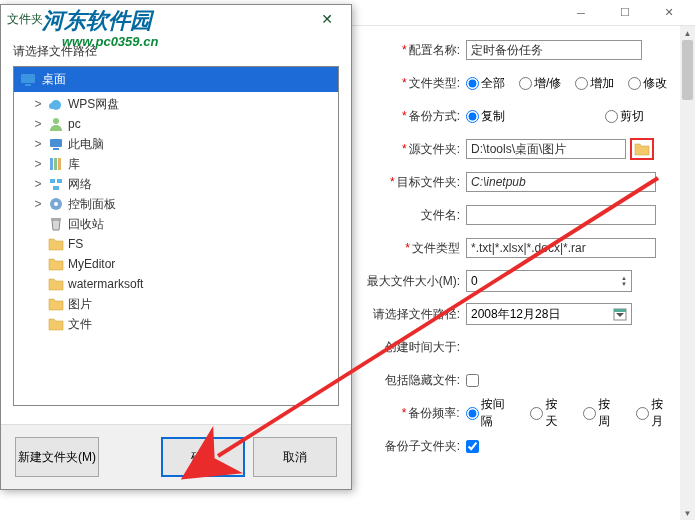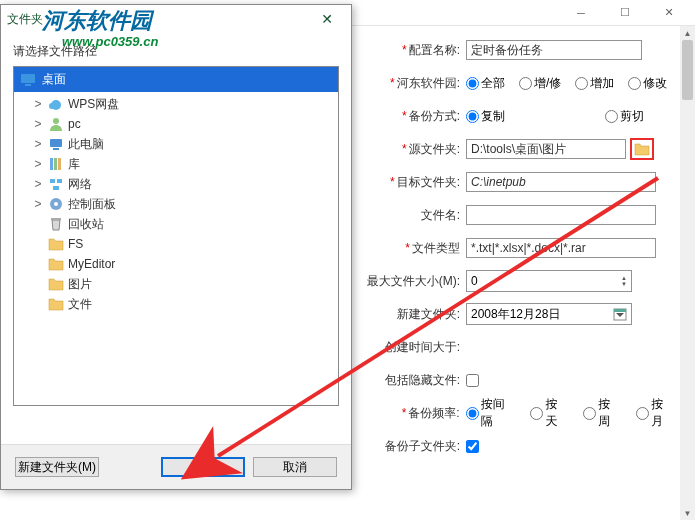--- a/index.html
+++ b/index.html
@@ -40,21 +40,21 @@
 .dialog-titlebar .dtitle { flex: 1; }
 .dialog-close { width: 36px; height: 24px; display: flex; align-items: center; justify-content: center; font-size: 14px; }
 .dialog-label { padding: 10px 28px 6px 12px; font-size: 12px; color: #333; }
 .tree-wrap { margin: 0 12px; border: 1px solid #888; height: 340px; overflow: hidden; background: #fff; }
 .tree-header { background: #1d6bd6; color: #fff; padding: 4px 6px; display: flex; align-items: center; gap: 6px; font-size: 12px; }
 .tree-list { padding: 2px 0; }
 .tree-item { display: flex; align-items: center; padding: 2px 4px 2px 18px; gap: 4px; font-size: 12px; color: #333; height: 20px; }
 .tree-expand { width: 12px; color: #666; text-align: center; }
 .tree-icon { width: 16px; height: 16px; flex-shrink: 0; }
 .dialog-buttons { display: flex; justify-content: flex-end; gap: 8px; padding: 12px 14px; background: #f0f0f0; border-top: 1px solid #ddd; position: absolute; bottom: 0; left: 0; right: 0; }
-.dlg-btn { min-width: 84px; height: 20px; border: 1px solid #a6a6a6; background: #e6e6e6; font-size: 12px; display: flex; align-items: center; justify-content: center; }
+.dlg-btn { min-width: 84px; height: 40px; border: 1px solid #a6a6a6; background: #e6e6e6; font-size: 12px; display: flex; align-items: center; justify-content: center; }
 .dlg-btn.primary { border: 2px solid #0a6bd6; }
 .dlg-btn.newf { margin-right: auto; }
 
 
 .vscroll { position: absolute; top: 26px; right: 0; width: 15px; bottom: 0; background: #f0f0f0; }
 .vscroll .thumb { position: absolute; top: 14px; left: 2px; right: 2px; height: 60px; background: #c6c6c6; border-radius: 2px; }
 .vscroll .arr { position: absolute; left: 0; right: 0; height: 14px; display: flex; align-items: center; justify-content: center; font-size: 8px; color: #666; }
 .vscroll .arr.up { top: 0; }
 .vscroll .arr.down { bottom: 0; }
 
@@ -85,21 +85,21 @@
 <div class="watermark-url">www.pc0359.cn</div>
 
 <div class="form-panel">
 
   <div class="form-row">
     <div class="form-label"><span class="req">*</span><span>配置名称:</span></div>
     <input class="text-input" style="width: 176px;" value="定时备份任务">
   </div>
 
   <div class="form-row">
-    <div class="form-label"><span class="req">*</span><span>河东软件园:</span></div>
+    <div class="form-label"><span class="req">*</span><span>文件类型:</span></div>
     <div class="radio-group">
       <label class="radio-item">
           <input type="radio" checked="" style="">
           <span>全部</span>
         </label>
       <label class="radio-item">
           <input type="radio" style="">
           <span>增/修</span>
         </label>
       <label class="radio-item">
@@ -155,21 +155,21 @@
     <div class="num-input">
       <span>0</span>
       <div class="spinner">
           <span class="arr">▲</span>
           <span class="arr">▼</span>
         </div>
     </div>
   </div>
 
   <div class="form-row">
-    <div class="form-label"><span>新建文件夹:</span></div>
+    <div class="form-label"><span>请选择文件路径:</span></div>
     <div class="date-input">
       <span>2008年12月28日</span>
       <svg class="date-dropdown" viewBox="0 0 14 14">
           <rect x="1" y="2" width="12" height="11" fill="#fff" stroke="#888"></rect>
           <rect x="1" y="2" width="12" height="3" fill="#5a9"></rect>
           <path d="M3 10l4-4 4 4z" fill="#555" transform="rotate(180 7 8)"></path>
         </svg>
     </div>
   </div>
 
@@ -300,20 +300,27 @@
           <svg class="tree-icon" viewBox="0 0 16 16">
             <path d="M1 3h5l1 2h8v9H1z" fill="#f3c969" stroke="#c99a2e" stroke-width="0.5"></path>
           </svg>
           <span>MyEditor</span>
         </div>
         <div class="tree-item">
           <span class="tree-expand"></span>
           <svg class="tree-icon" viewBox="0 0 16 16">
             <path d="M1 3h5l1 2h8v9H1z" fill="#f3c969" stroke="#c99a2e" stroke-width="0.5"></path>
           </svg>
+          <span>watermarksoft</span>
+        </div>
+        <div class="tree-item">
+          <span class="tree-expand"></span>
+          <svg class="tree-icon" viewBox="0 0 16 16">
+            <path d="M1 3h5l1 2h8v9H1z" fill="#f3c969" stroke="#c99a2e" stroke-width="0.5"></path>
+          </svg>
           <span>图片</span>
         </div>
         <div class="tree-item">
           <span class="tree-expand"></span>
           <svg class="tree-icon" viewBox="0 0 16 16">
             <path d="M1 3h5l1 2h8v9H1z" fill="#f3c969" stroke="#c99a2e" stroke-width="0.5"></path>
           </svg>
           <span>文件</span>
         </div>
       </div>

